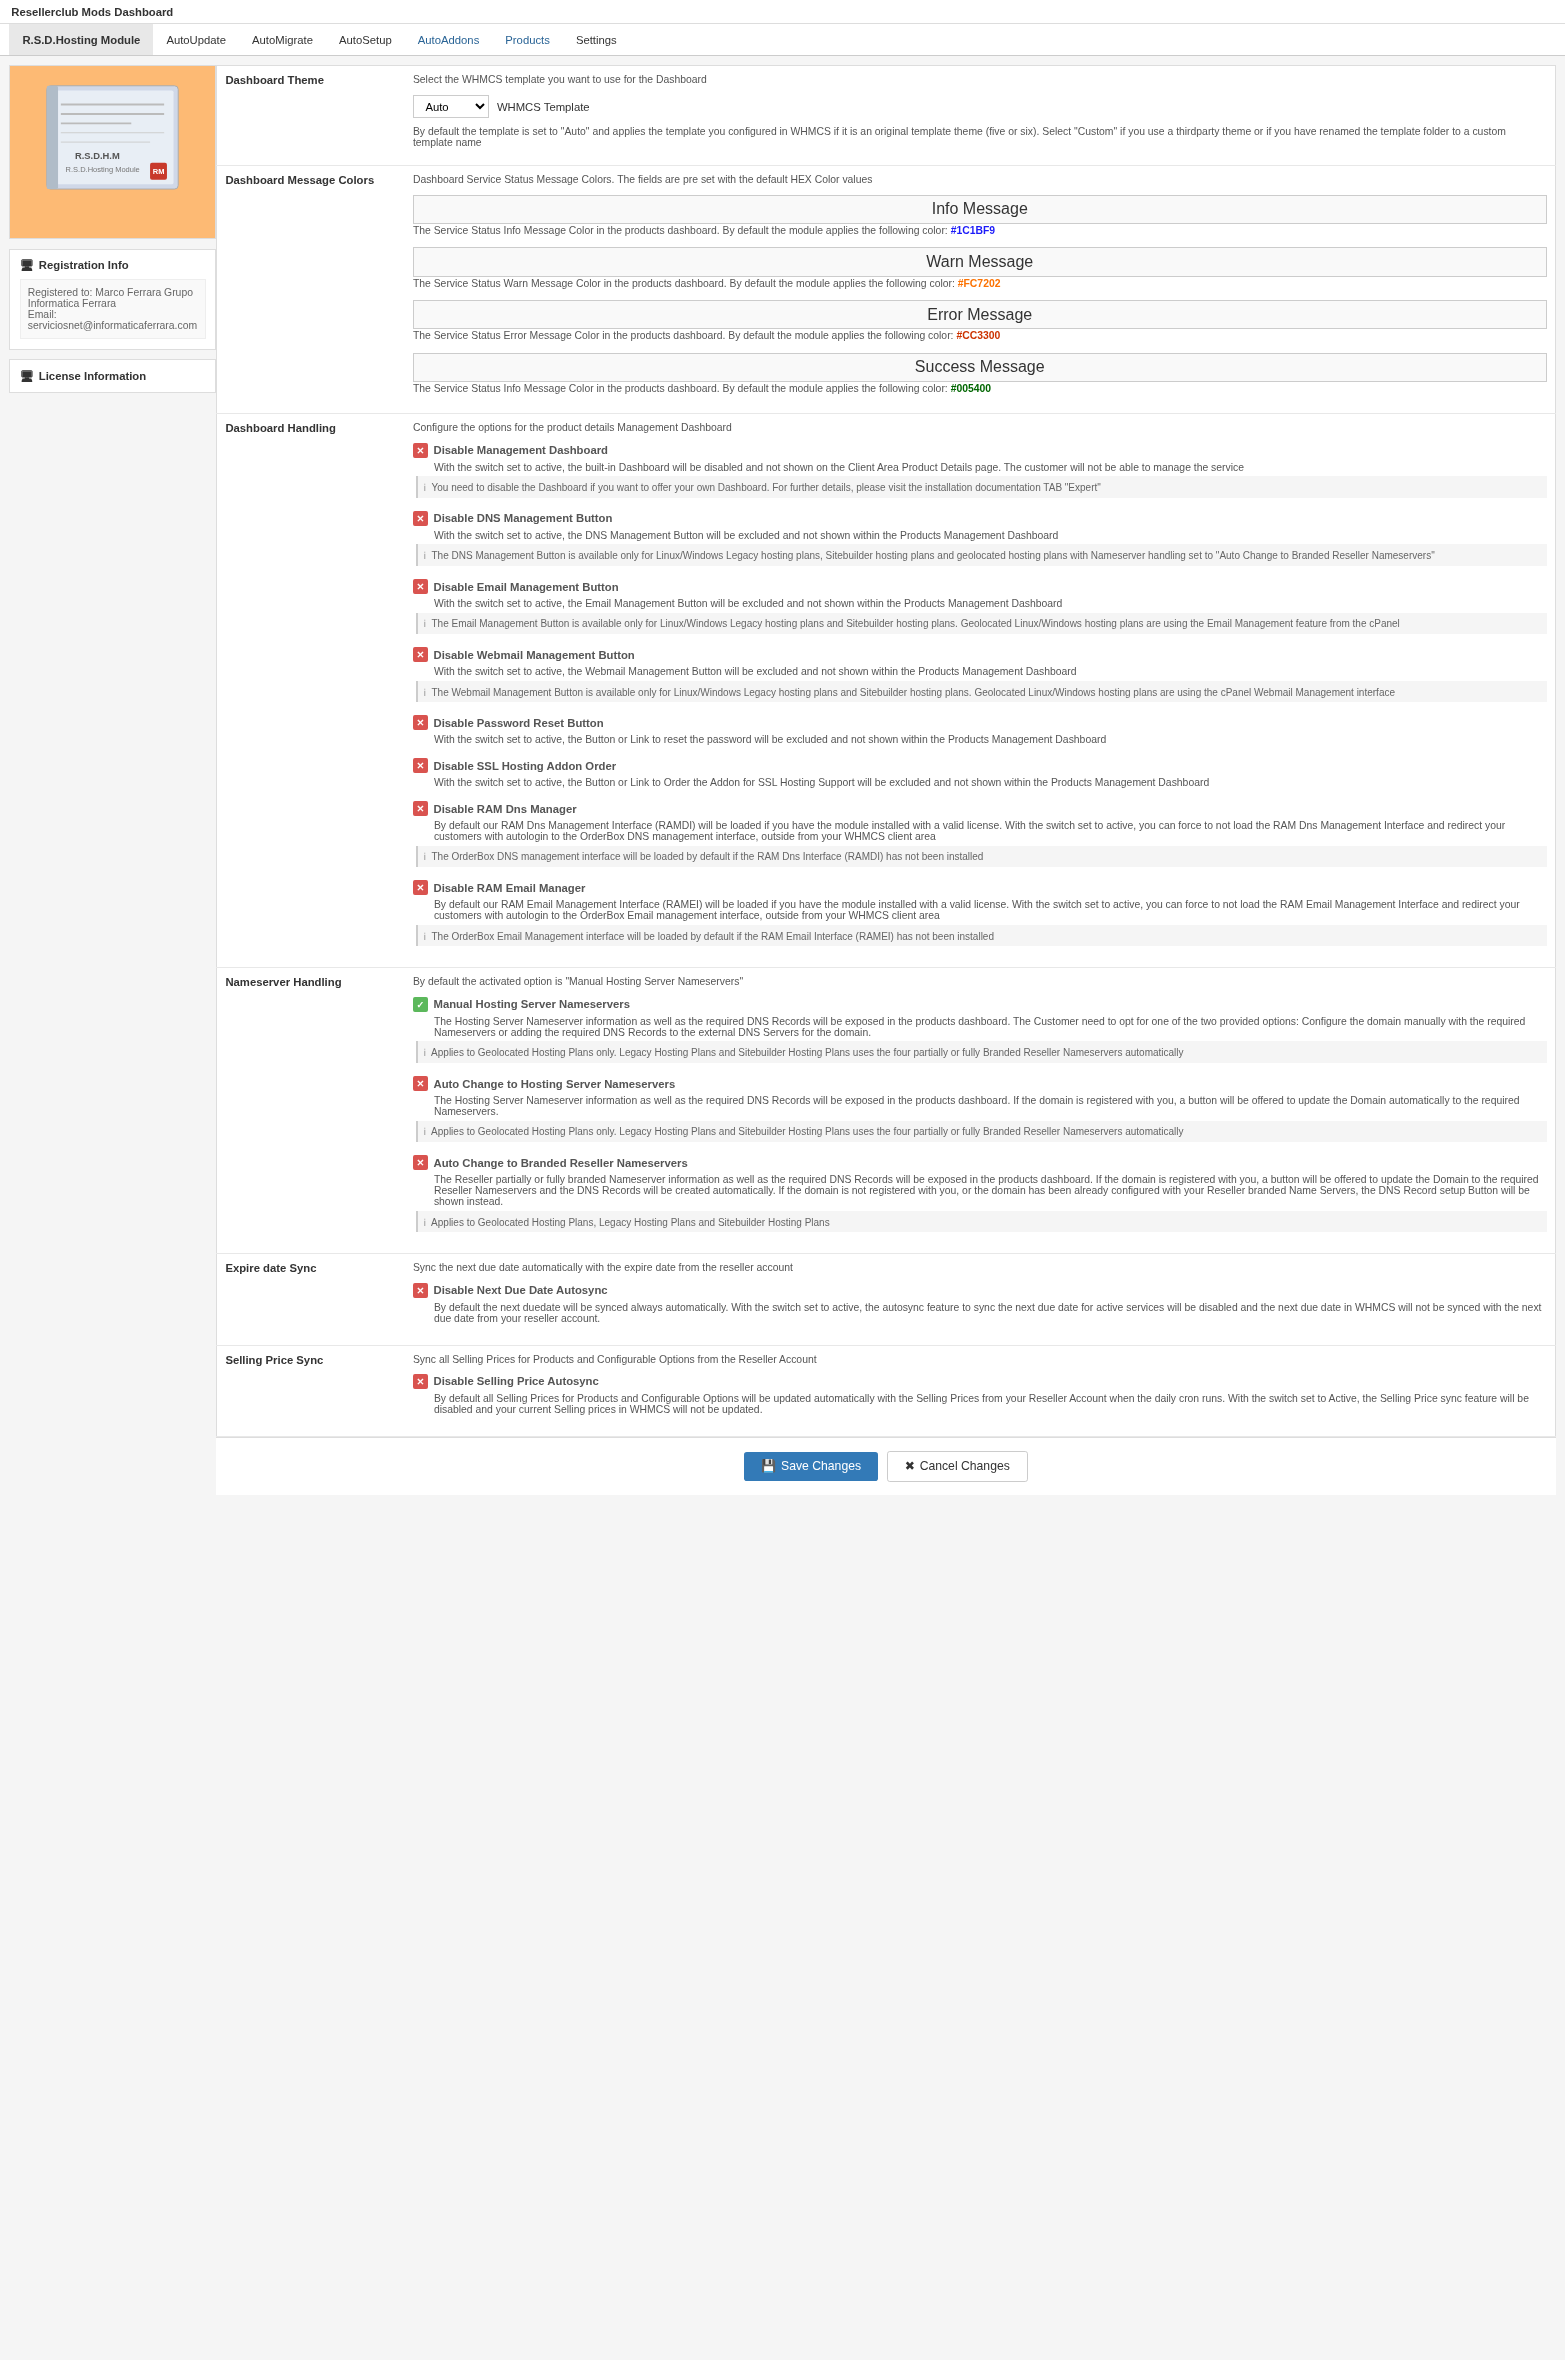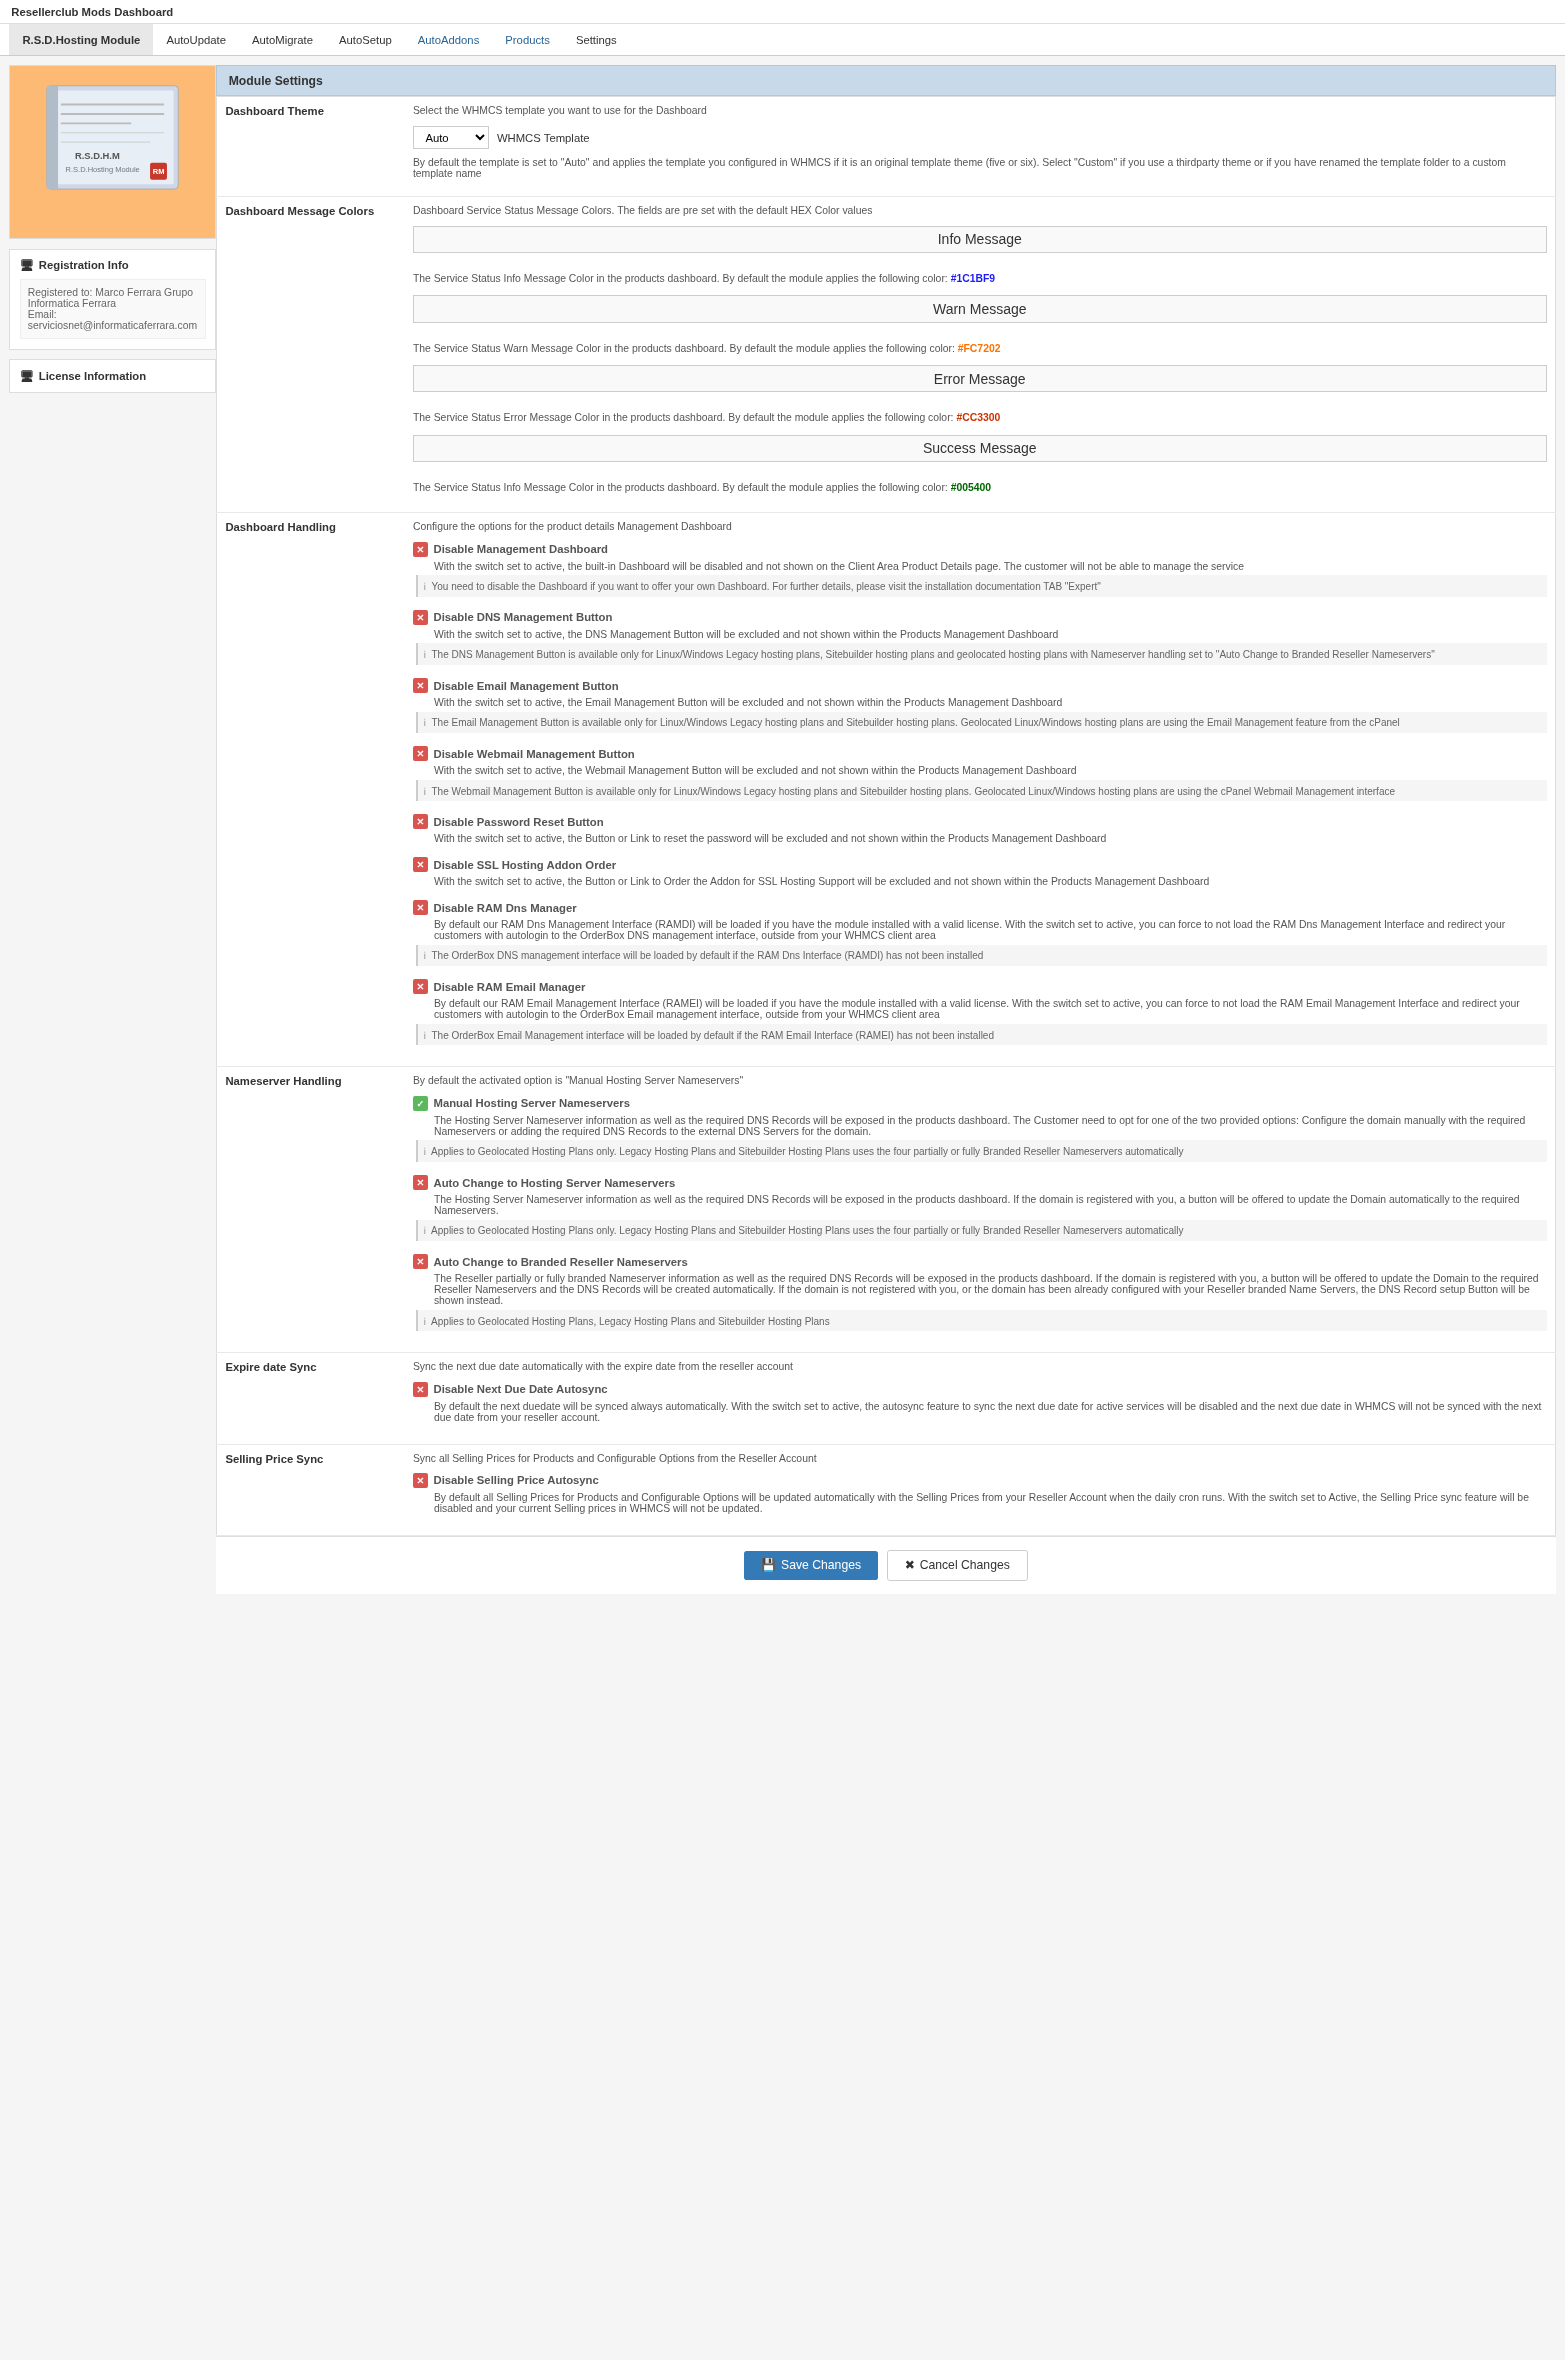--- a/index.html
+++ b/index.html
@@ -33,21 +33,21 @@
     .label-col { width: 188px; font-weight: bold; font-size: 11.3px; color: #333; }
     .content-col { font-size: 10.4px; color: #555; }
 
     .section-desc { color: #555; font-size: 10.4px; margin-bottom: 9.4px; }
 
     .template-select-row { display: flex; align-items: center; gap: 8px; margin-bottom: 7.5px; }
     .template-select { border: 0.9px solid #ccc; padding: 3.8px 7.5px; font-size: 11.3px; background: #fff; }
     .template-label { font-size: 11.3px; color: #333; }
 
     .color-input-row { margin-bottom: 11.3px; }
-    .color-input { width: 100%; border: 0.9px solid #ccc; padding: 4.7px 7.5px; font-size: 14px; text-align: center; background: #f9f9f9; color: #333; margin-bottom: 20px; }
+    .color-input { width: 100%; border: 0.9px solid #ccc; padding: 4.7px 7.5px; font-size: 16px; text-align: center; background: #f9f9f9; color: #333; margin-bottom: 1px; }
     .color-desc { font-size: 10.4px; color: #555; }
     .color-accent { font-weight: bold; }
 
     .toggle-row { margin-bottom: 13px; }
     .toggle-label { display: flex; align-items: center; gap: 5.6px; font-weight: bold; font-size: 11.3px; margin-bottom: 3.8px; }
     .toggle-x { background: #d9534f; color: #fff; font-size: 9.4px; font-weight: bold; width: 15px; height: 15px; display: inline-flex; align-items: center; justify-content: center; border-radius: 1.9px; flex-shrink: 0; }
     .toggle-check { background: #5cb85c; color: #fff; font-size: 9.4px; font-weight: bold; width: 15px; height: 15px; display: inline-flex; align-items: center; justify-content: center; border-radius: 1.9px; flex-shrink: 0; }
     .toggle-desc { font-size: 10.4px; color: #555; margin-bottom: 3.8px; margin-left: 21px; }
     .info-note { font-size: 10px; color: #666; background: #f5f5f5; padding: 3.8px 5.6px; border-left: 2.8px solid #ccc; margin-left: 3px; margin-top: 3.8px; }
     .info-icon { color: #999; margin-right: 2.8px; }
@@ -116,21 +116,20 @@
 
     <div class="license-info">
       <div class="license-title">
         <span>🖥</span>
         <span>License Information</span>
       </div>
     </div>
   </div>
 
   <div class="main-content">
-    <div class="section-header">Module Settings</div>
 
     <table class="settings-table">
 
       <tbody>
           <tr>
         <td class="label-col">Dashboard Theme</td>
         <td class="content-col">
           <div class="section-desc">Select the WHMCS template you want to use for the Dashboard</div>
           <div class="template-select-row">
             <select class="template-select">

